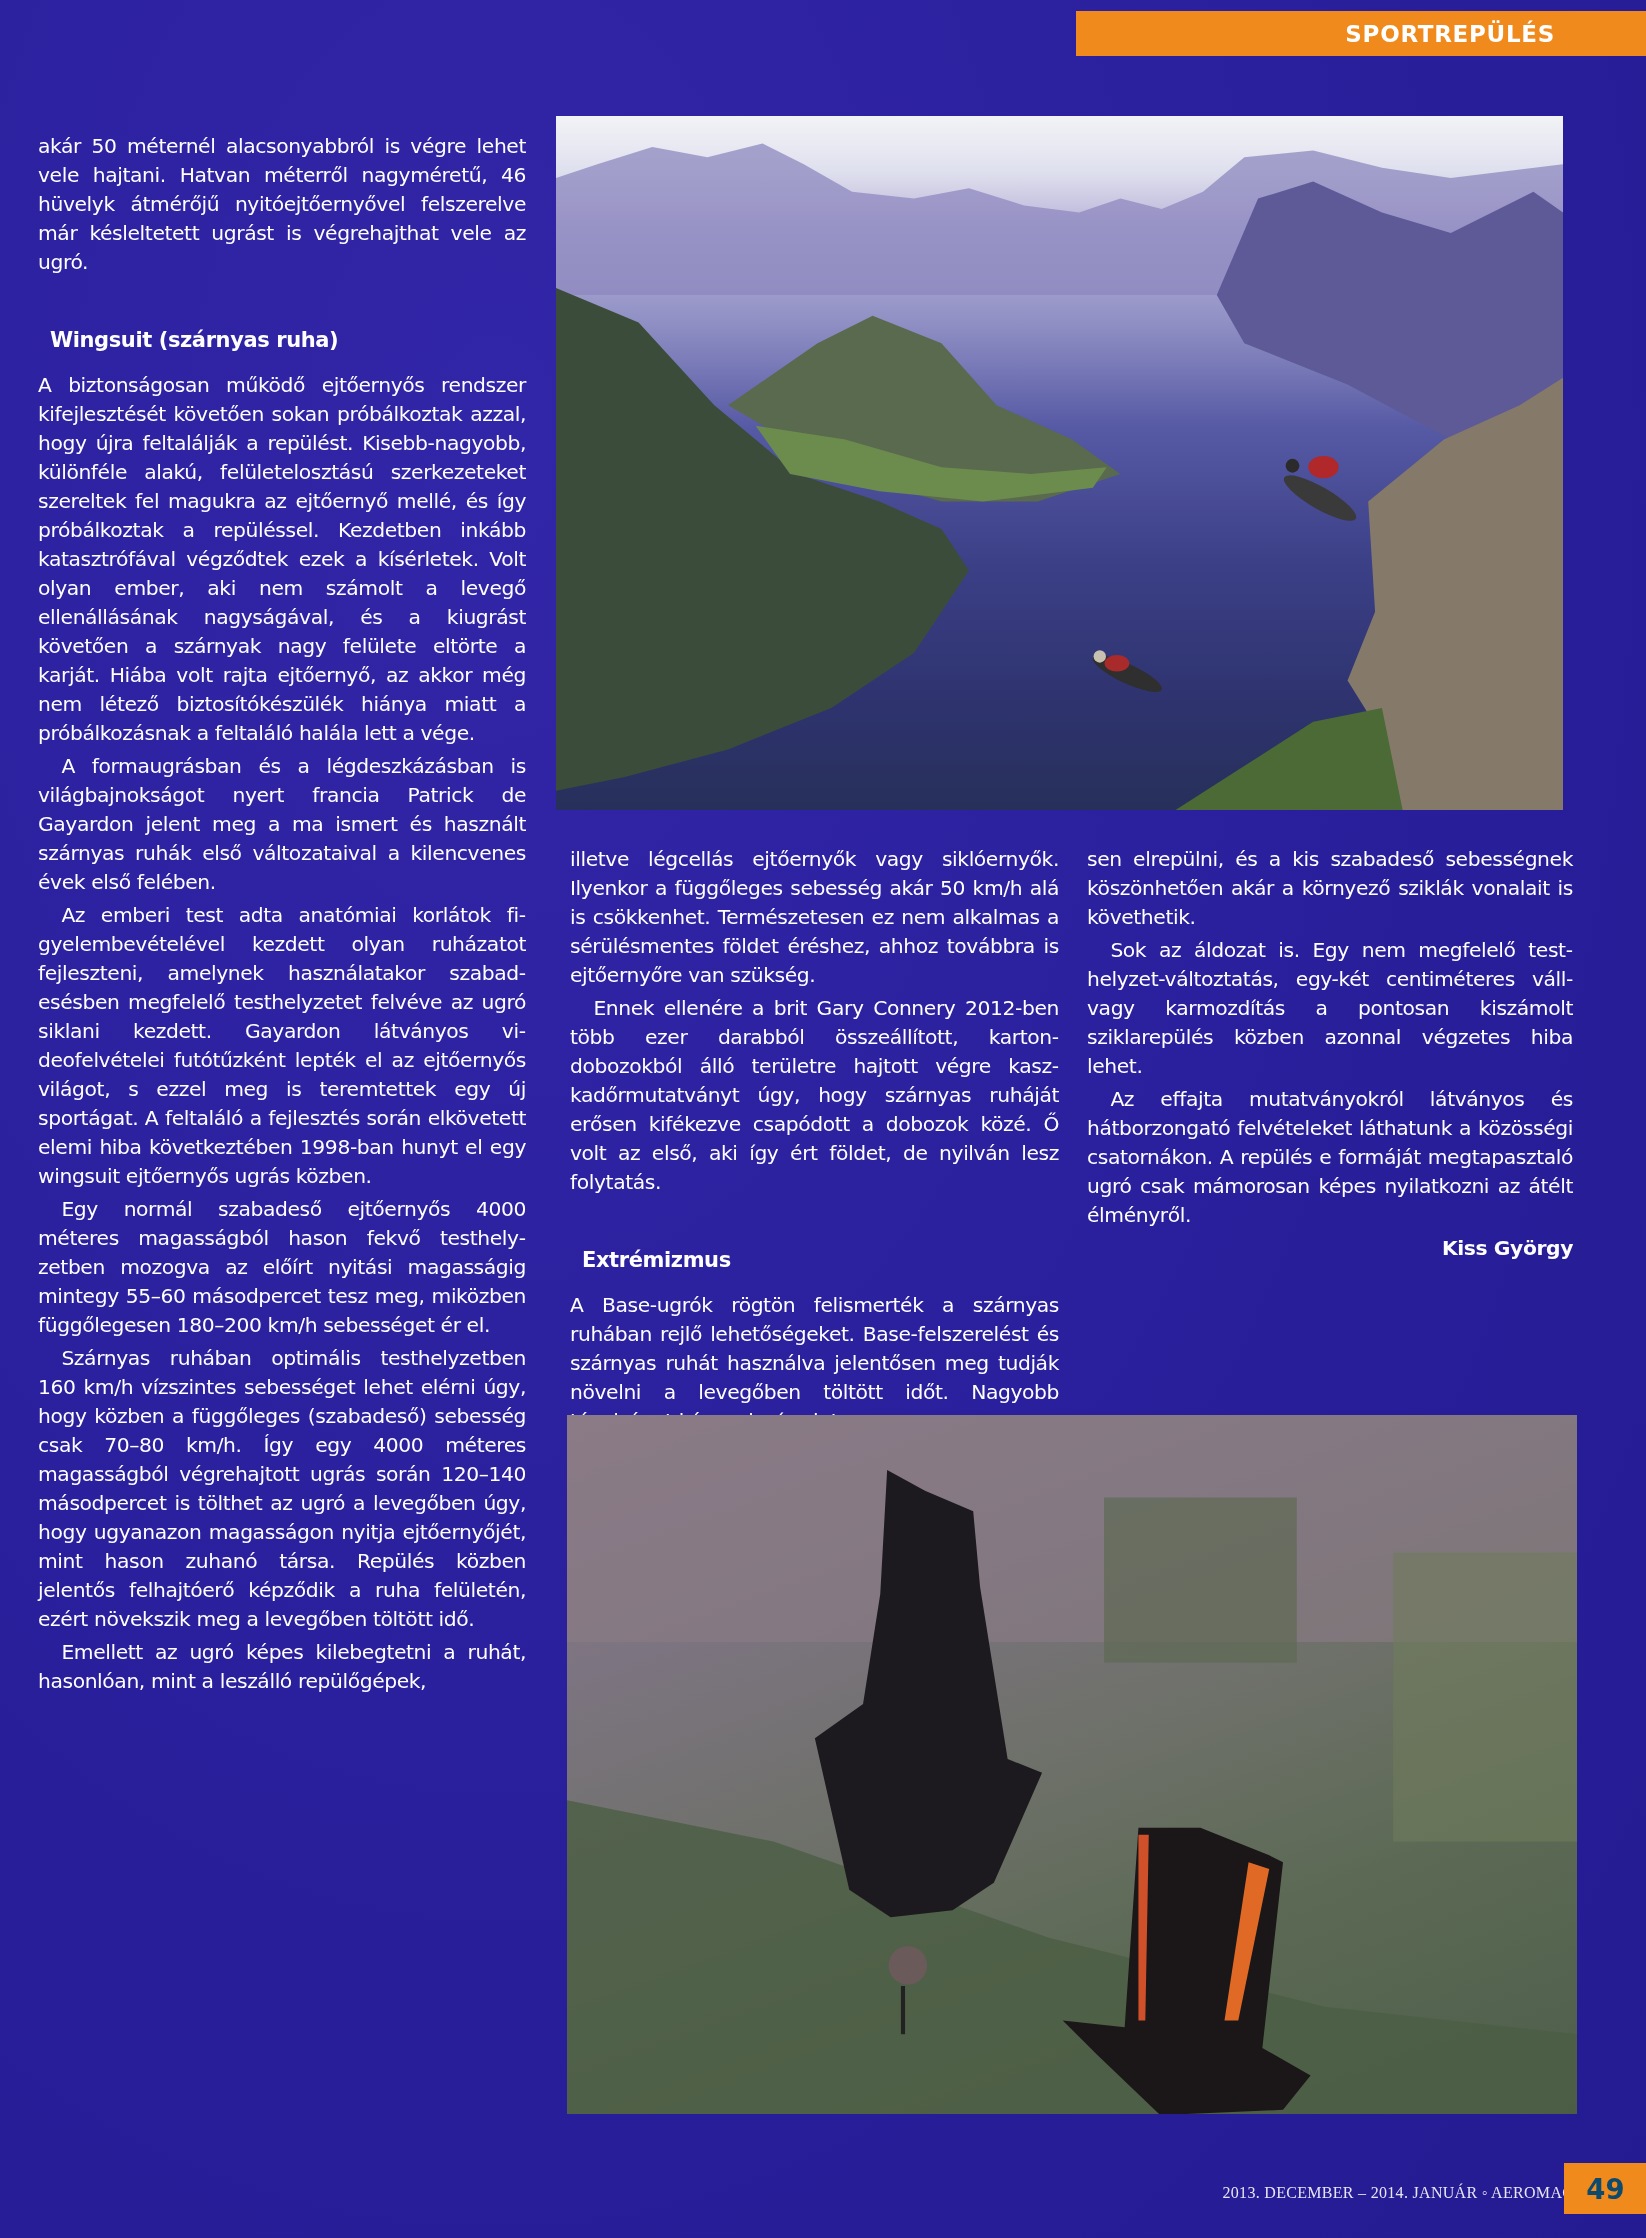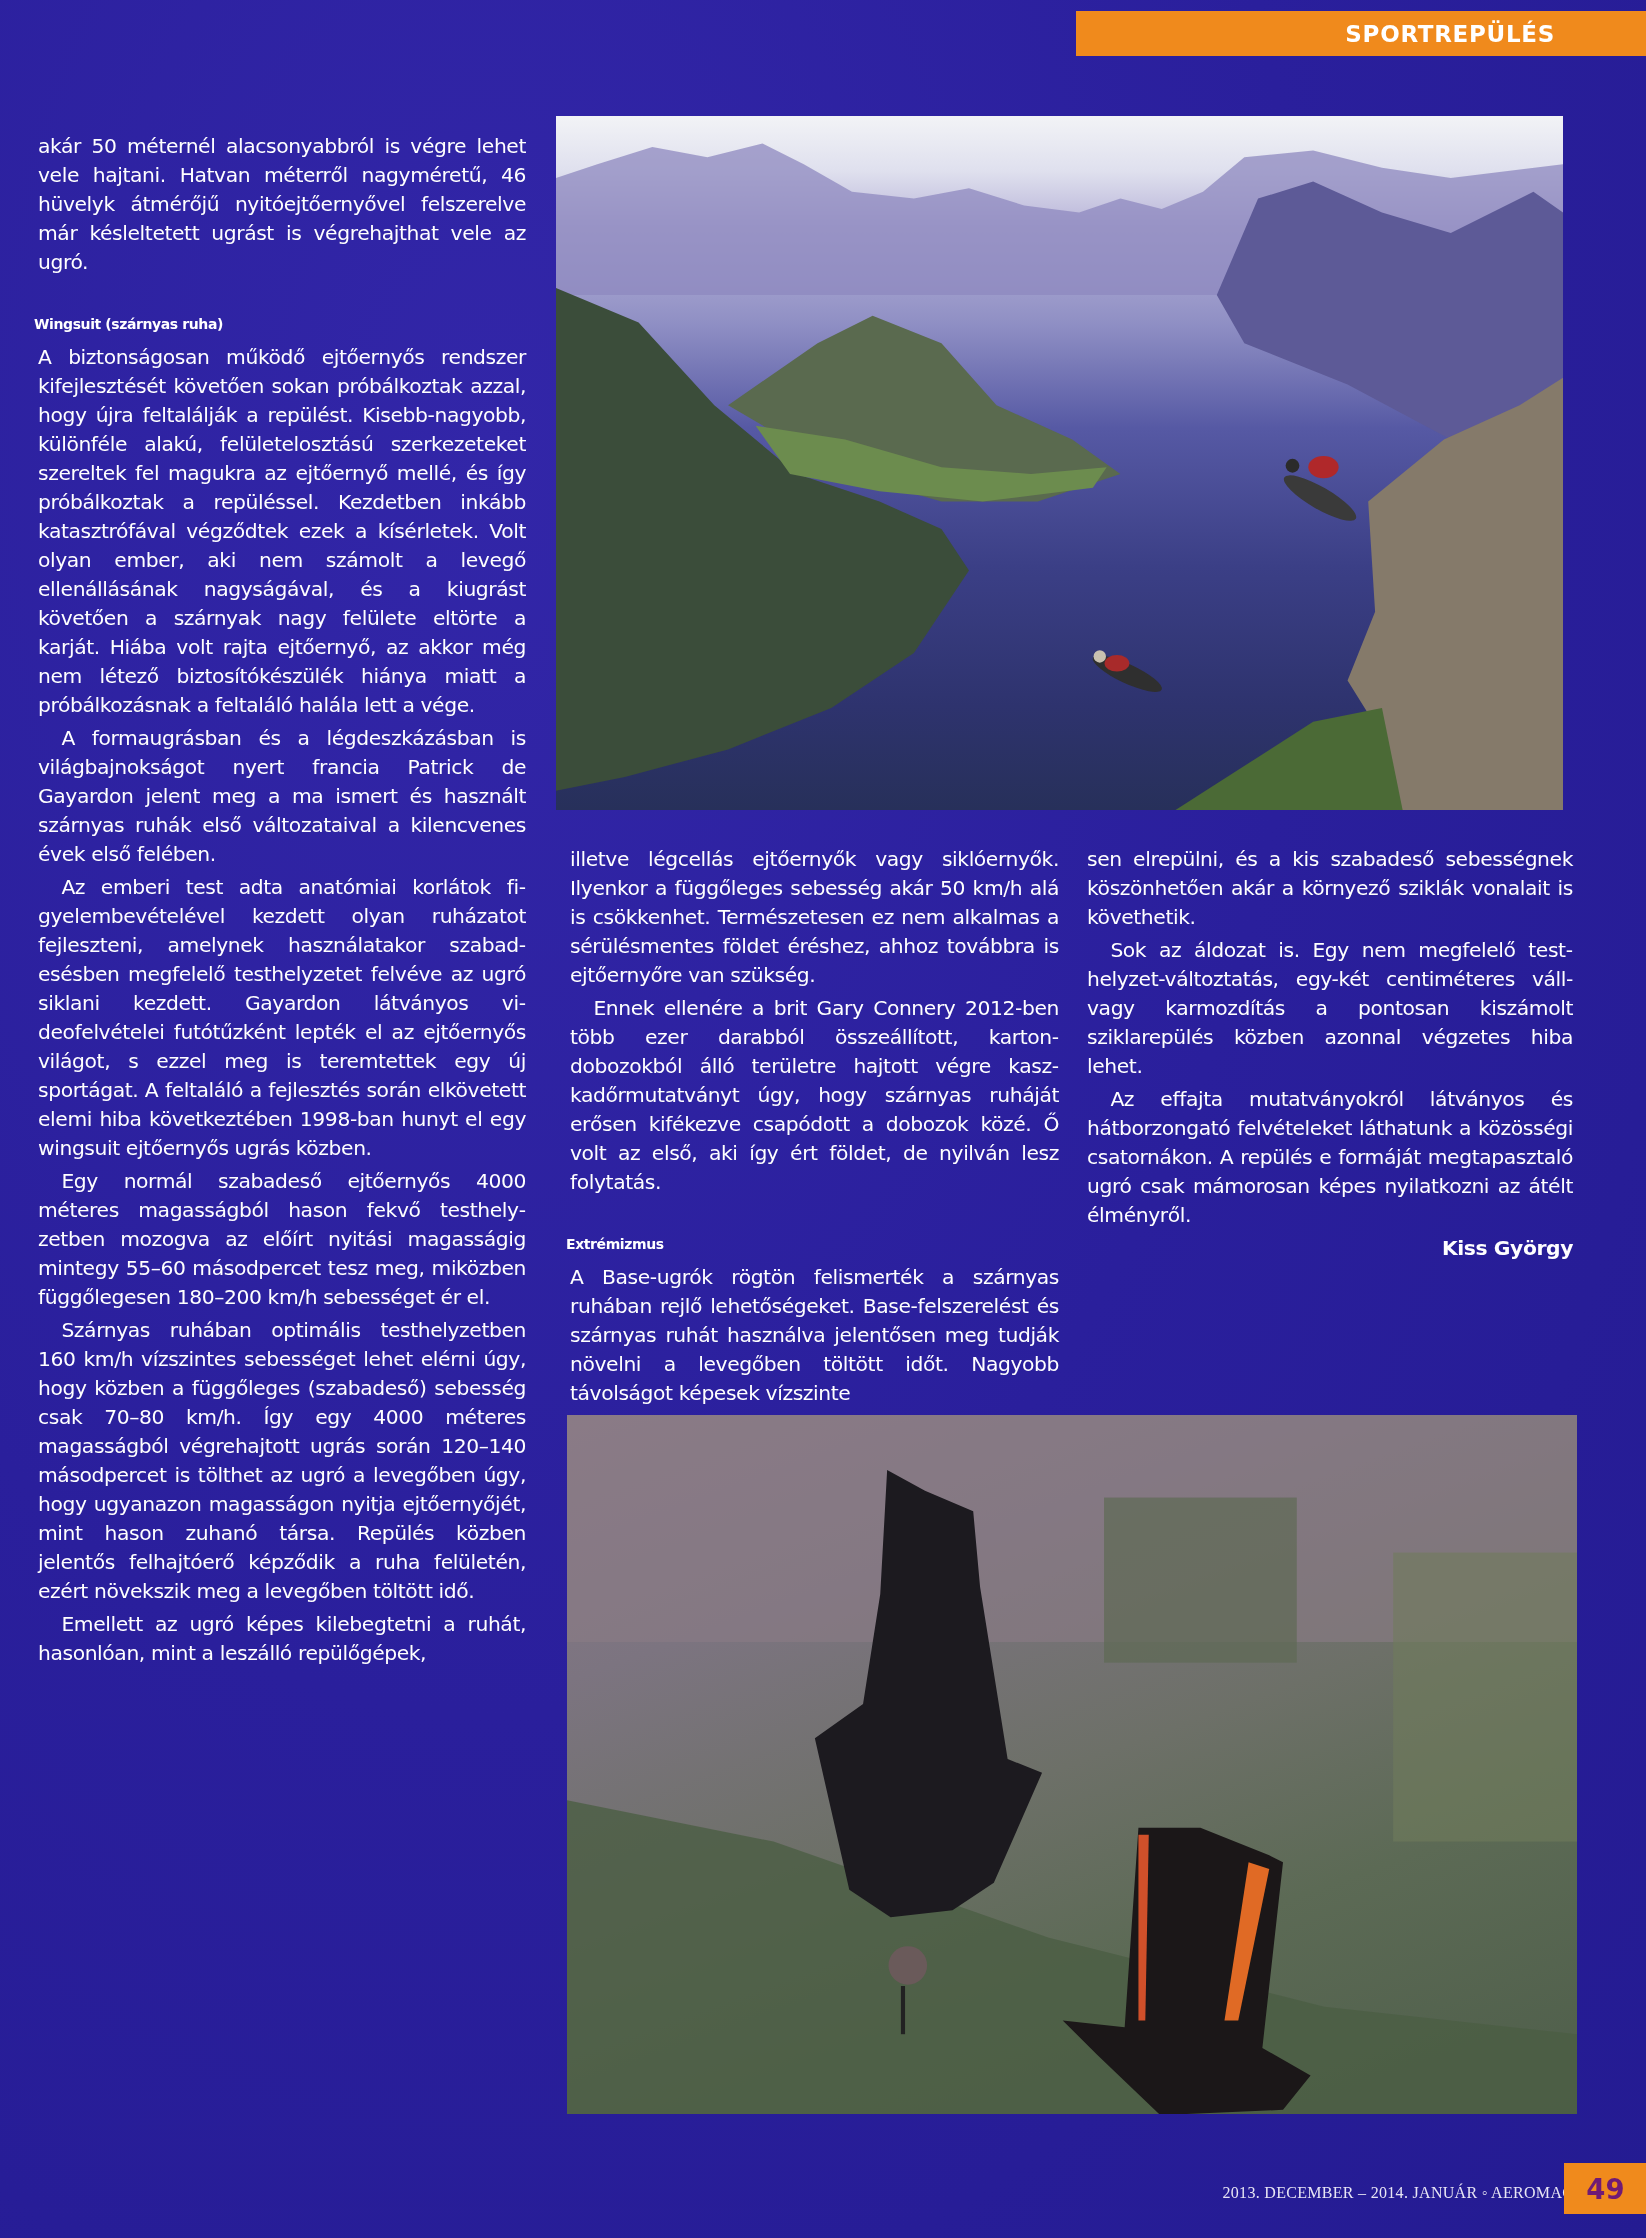--- a/index.html
+++ b/index.html
@@ -22,21 +22,21 @@
   }
   .col {
     position: absolute; font-size: 20.3px; line-height: 29px;
     text-align: justify; hyphens: manual;
     font-family: "DejaVu Sans", sans-serif;
     letter-spacing: -0.4px;
   }
   .col p { margin: 4px; text-indent: 0; }
   .col p.ind { text-indent: 23.4px; }
   .col h3 {
-    margin: 0; font-size: 14px; font-weight: bold; line-height: 29px;
+    margin: 16px; font-size: 21px; font-weight: bold; line-height: 29px;
   }
   .col-left { left: 34px; top: 128px; width: 496px; }
   .col-mid { left: 566px; top: 841px; width: 497px; }
   .col-right { left: 1083px; top: 841px; width: 494px; }
   .spacer { height: 29px; }
   .author { text-align: right; font-weight: bold; margin-top: 28px; }
 
   .photo {
     position: absolute; overflow: hidden;
   }
@@ -53,21 +53,21 @@
   .photo svg { position: absolute; left: 0; top: 0; width: 100%; height: 100%; }
 
   .footer-text {
     position: absolute; left: 1418px; top: 2184px; transform: translateX(-50%);
     font-family: "Liberation Serif", serif; font-size: 16px; letter-spacing: 0.3px;
     color: #e8e6f4; white-space: nowrap;
   }
   .page-num {
     position: absolute; left: 1564px; top: 2163px; width: 83px; height: 51px;
     background: #f08a1c; display: flex; align-items: center; justify-content: center;
-    font-family: "DejaVu Sans", sans-serif; font-weight: bold; font-size: 27.5px; color: #701a75;
+    font-family: "DejaVu Sans", sans-serif; font-weight: bold; font-size: 27.5px; color: #0c4a6e;
   }
 </style>
 </head>
 <body>
 
 <div class="section-tab">
   <span>SPORTREPÜLÉS</span>
 </div>
 
 <div class="col col-left">

